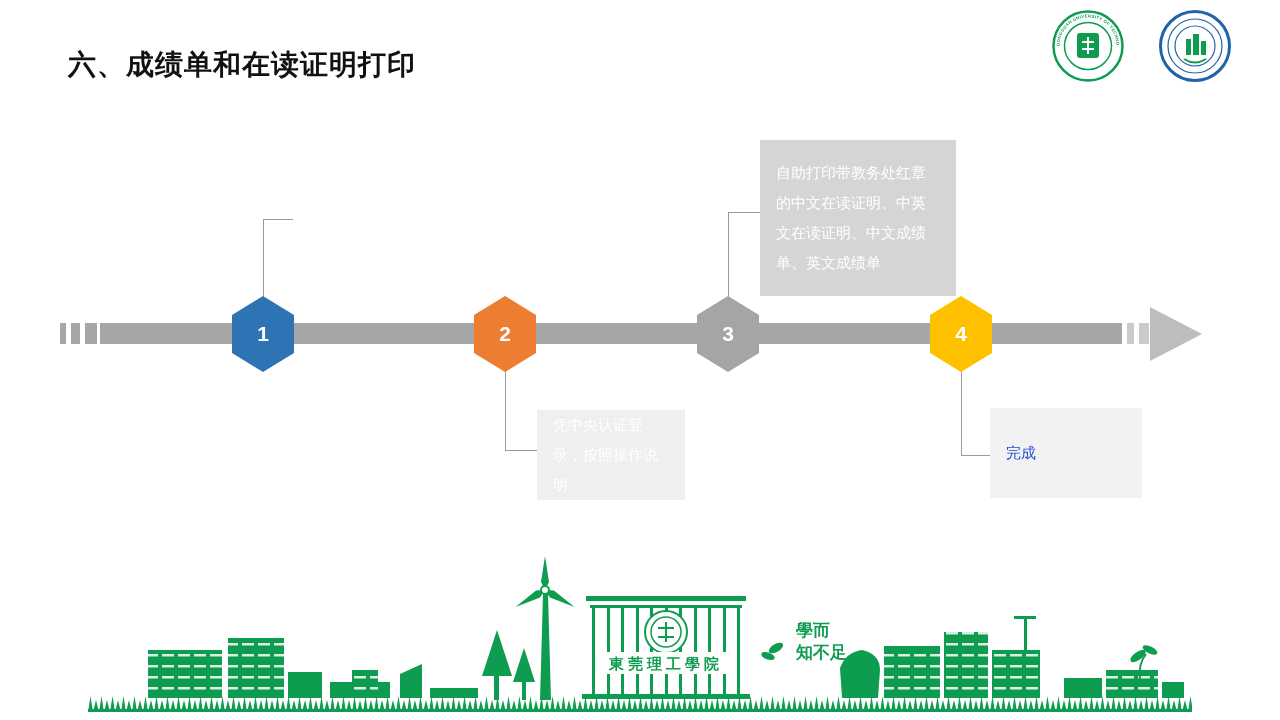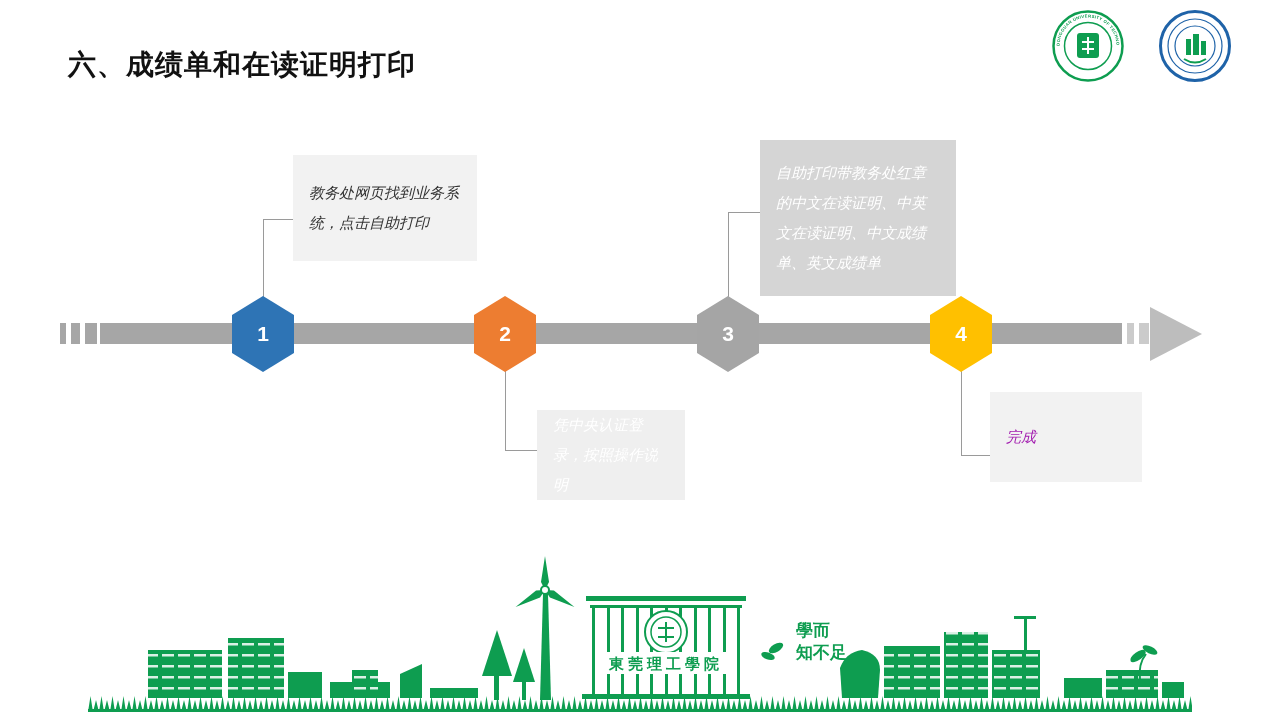--- a/index.html
+++ b/index.html
@@ -8,21 +8,21 @@
   .slide{position:relative;width:1280px;height:720px;background:#fff;}
   .abs{position:absolute;}
   .title{left:68px;top:46px;font-size:28px;font-weight:bold;color:#111;letter-spacing:1px;}
   .dash{top:323px;height:21px;background:var(--track);}
   .dash2{background:#cbcbcb;}
   .track{left:100px;top:323px;width:1022px;height:21px;background:var(--track);}
   .arrow{left:1150px;top:307px;width:0;height:0;border-top:27px solid transparent;border-bottom:27px solid transparent;border-left:52px solid var(--arrow);}
   .conn{background:#9a9a9a;}
   .hex{width:62px;height:76px;clip-path:polygon(50% 0,100% 25%,100% 75%,50% 100%,0 75%,0 25%);
        display:flex;align-items:center;justify-content:center;color:#fff;font-size:21px;font-weight:bold;z-index:3;}
-  .callout{padding:12px 16px;font-size:15px;line-height:2.0;display:flex;align-items:center;z-index:2;font-style:italic;}
+  .callout{padding:12px 16px;font-size:15px;line-height:2.0;display:flex;align-items:center;z-index:2;}
   .g{fill:var(--green);}
   .gsk{stroke:var(--green);}
   .bsk{stroke:var(--logo-blue);}
   .gt{fill:var(--green);}
   .campus-name{font-family:"Liberation Serif","DejaVu Serif",serif;font-size:15px;font-weight:bold;letter-spacing:4px;}
   .motto-line{font-family:"Liberation Serif","DejaVu Serif",serif;font-size:17px;font-weight:bold;}
   .arc-text{font-size:4.2px;letter-spacing:0.4px;fill:var(--green);font-weight:bold;}
 </style>
 </head>
 <body>
@@ -66,30 +66,27 @@
 
   <div class="abs conn" style="left:263px;top:219px;width:1px;height:78px"></div>
   <div class="abs conn" style="left:263px;top:219px;width:30px;height:1px"></div>
   <div class="abs conn" style="left:728px;top:212px;width:1px;height:85px"></div>
   <div class="abs conn" style="left:728px;top:212px;width:32px;height:1px"></div>
   <div class="abs conn" style="left:505px;top:371px;width:1px;height:80px"></div>
   <div class="abs conn" style="left:505px;top:450px;width:32px;height:1px"></div>
   <div class="abs conn" style="left:961px;top:371px;width:1px;height:85px"></div>
   <div class="abs conn" style="left:961px;top:455px;width:29px;height:1px"></div>
 
-  <div class="abs callout" style="left: 293px; top: 155px; width: 184px; height: 106px; background: rgb(242, 242, 242); color: rgb(51, 51, 51);">
-    <span>教务处网页找到业务系统，点击自助打印</span>
-  </div>
   <div class="abs callout" style="left: 760px; top: 140px; width: 196px; height: 156px; background: rgb(213, 213, 213); color: rgb(255, 255, 255);">
     <span>自助打印带教务处红章的中文在读证明、中英文在读证明、中文成绩单、英文成绩单</span>
   </div>
   <div class="abs callout" style="left: 537px; top: 410px; width: 148px; height: 90px; background: rgb(239, 239, 239); color: rgb(255, 255, 255);">
     <span>凭中央认证登录，按照操作说明</span>
   </div>
-  <div class="abs callout" style="left: 990px; top: 392px; width: 152px; height: 90px; background: rgb(242, 242, 242); color: #a21caf;">
+  <div class="abs callout" style="left: 990px; top: 408px; width: 152px; height: 90px; background: rgb(242, 242, 242); color: #1d4ed8;">
     <span>完成</span>
   </div>
 
   <div class="abs hex" style="left: 232px; top: 296px; background: rgb(46, 116, 181);">
     <span>1</span>
   </div>
   <div class="abs hex" style="left: 474px; top: 296px; background: rgb(237, 125, 49);">
     <span>2</span>
   </div>
   <div class="abs hex" style="left: 697px; top: 296px; background: rgb(165, 165, 165);">

